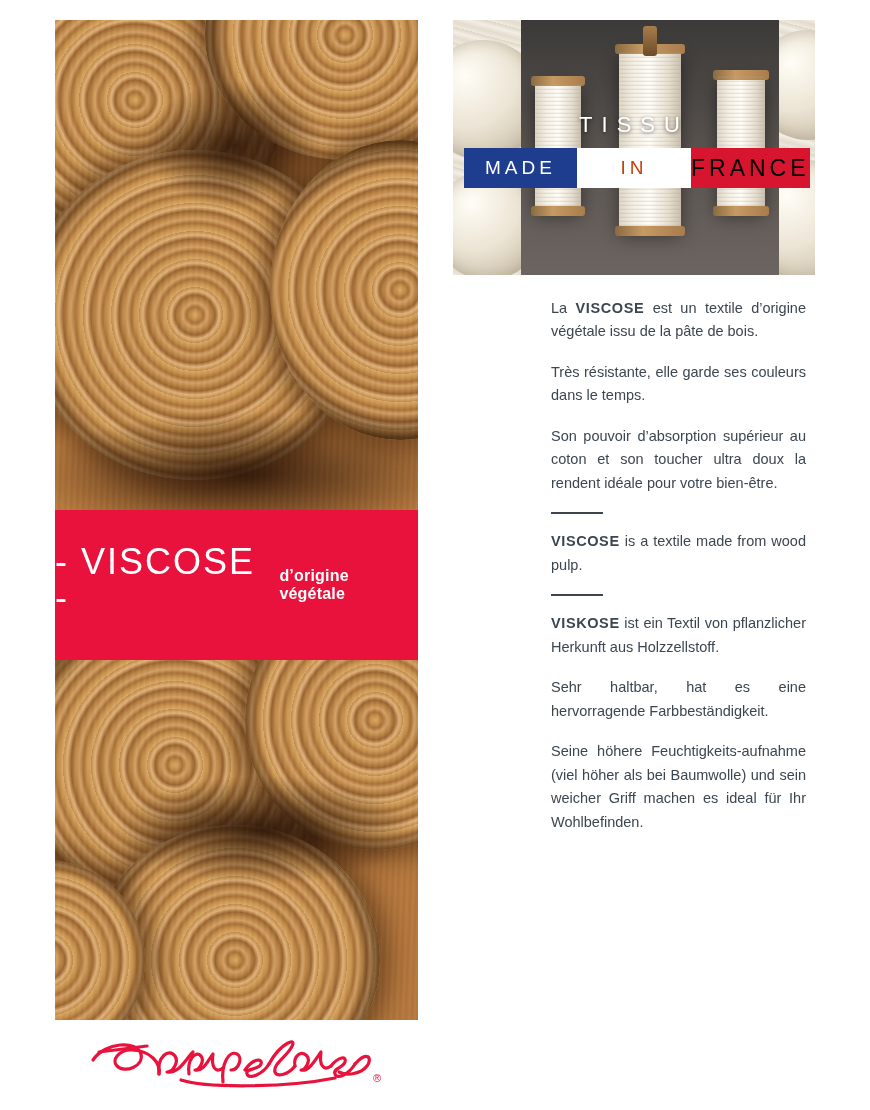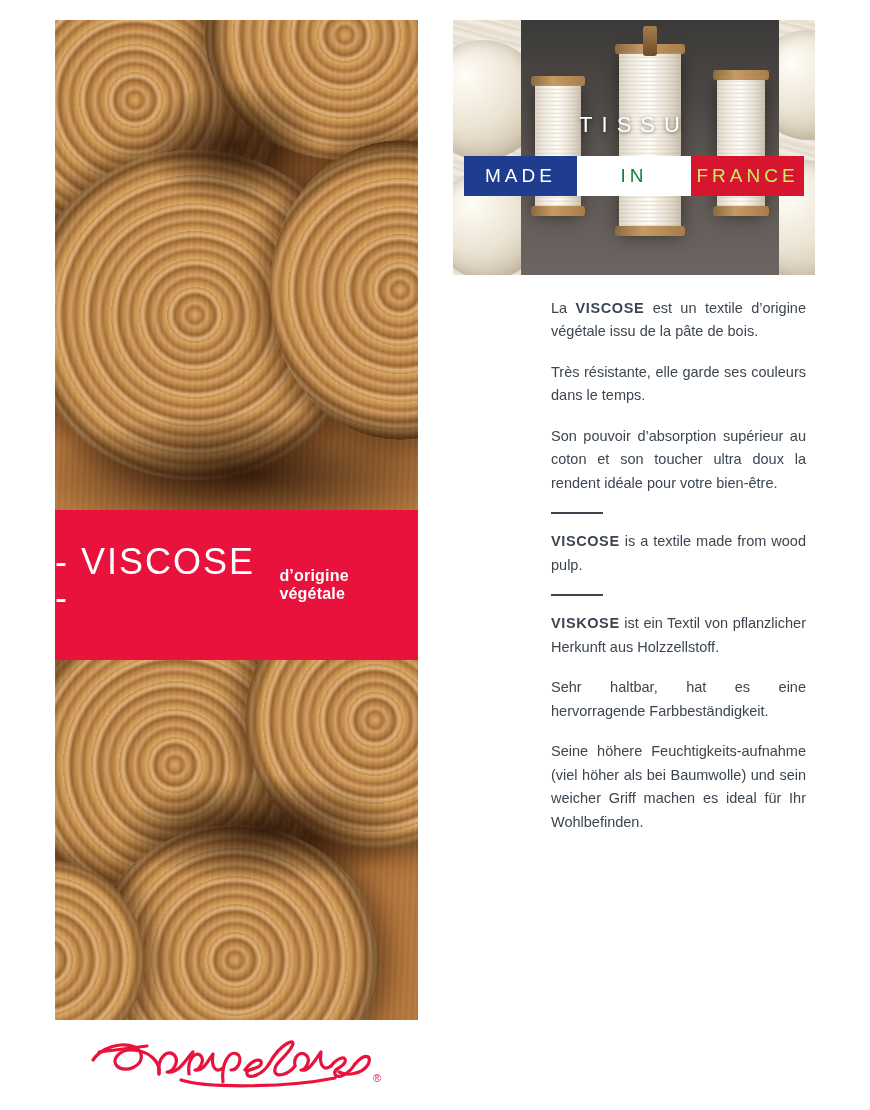--- a/index.html
+++ b/index.html
@@ -173,44 +173,44 @@
     left: 0;
     width: 100%;
     text-align: center;
     color: #ffffff;
     font-size: 22px;
     letter-spacing: 9px;
     text-shadow: 0 1px 4px rgba(0,0,0,0.6);
   }
   .mif-bar {
     position: absolute;
-    top: 136px;
+    top: 128px;
     left: 11px;
     width: 340px;
     height: 40px;
     display: flex;
     align-items: stretch;
   }
   .mif-blue {
     flex: 0 0 113px;
     background: #1f3d8f;
     display: flex; align-items: center; justify-content: center;
     color: #fff; font-size: 19px; letter-spacing: 4px;
   }
   .mif-white {
     flex: 0 0 114px;
     background: #ffffff;
     display: flex; align-items: center; justify-content: center;
-    color: #15803d; font-size: 19px; letter-spacing: 4px;
+    color: #c2410c; font-size: 19px; letter-spacing: 4px;
   }
   .mif-red {
     flex: 0 0 113px;
     background: #d8152e;
     display: flex; align-items: center; justify-content: center;
-    color: #bef264; font-size: 19px; letter-spacing: 4px; text-align: center;
+    color: #000000; font-size: 23px; letter-spacing: 4px; text-align: center;
   }
 
   
   .text-block {
     margin-top: 22px;
     width: 255px;
     margin-left: 98px;
     color: #3c4650;
     font-size: 14.5px;
     line-height: 1.62;

